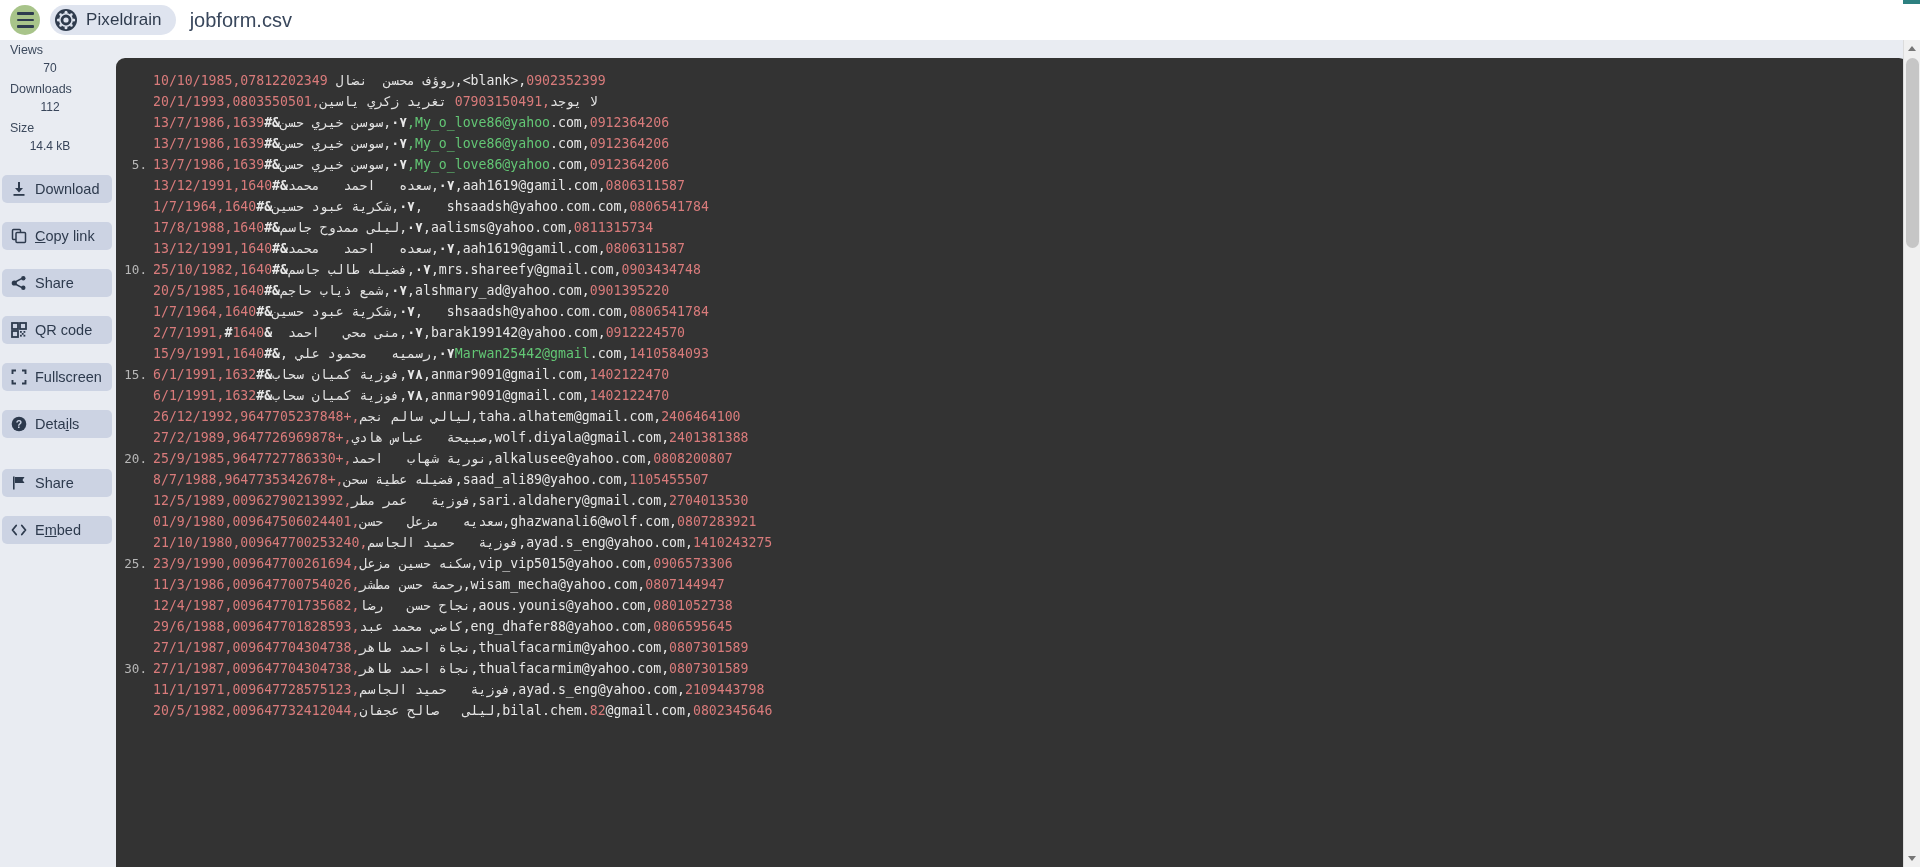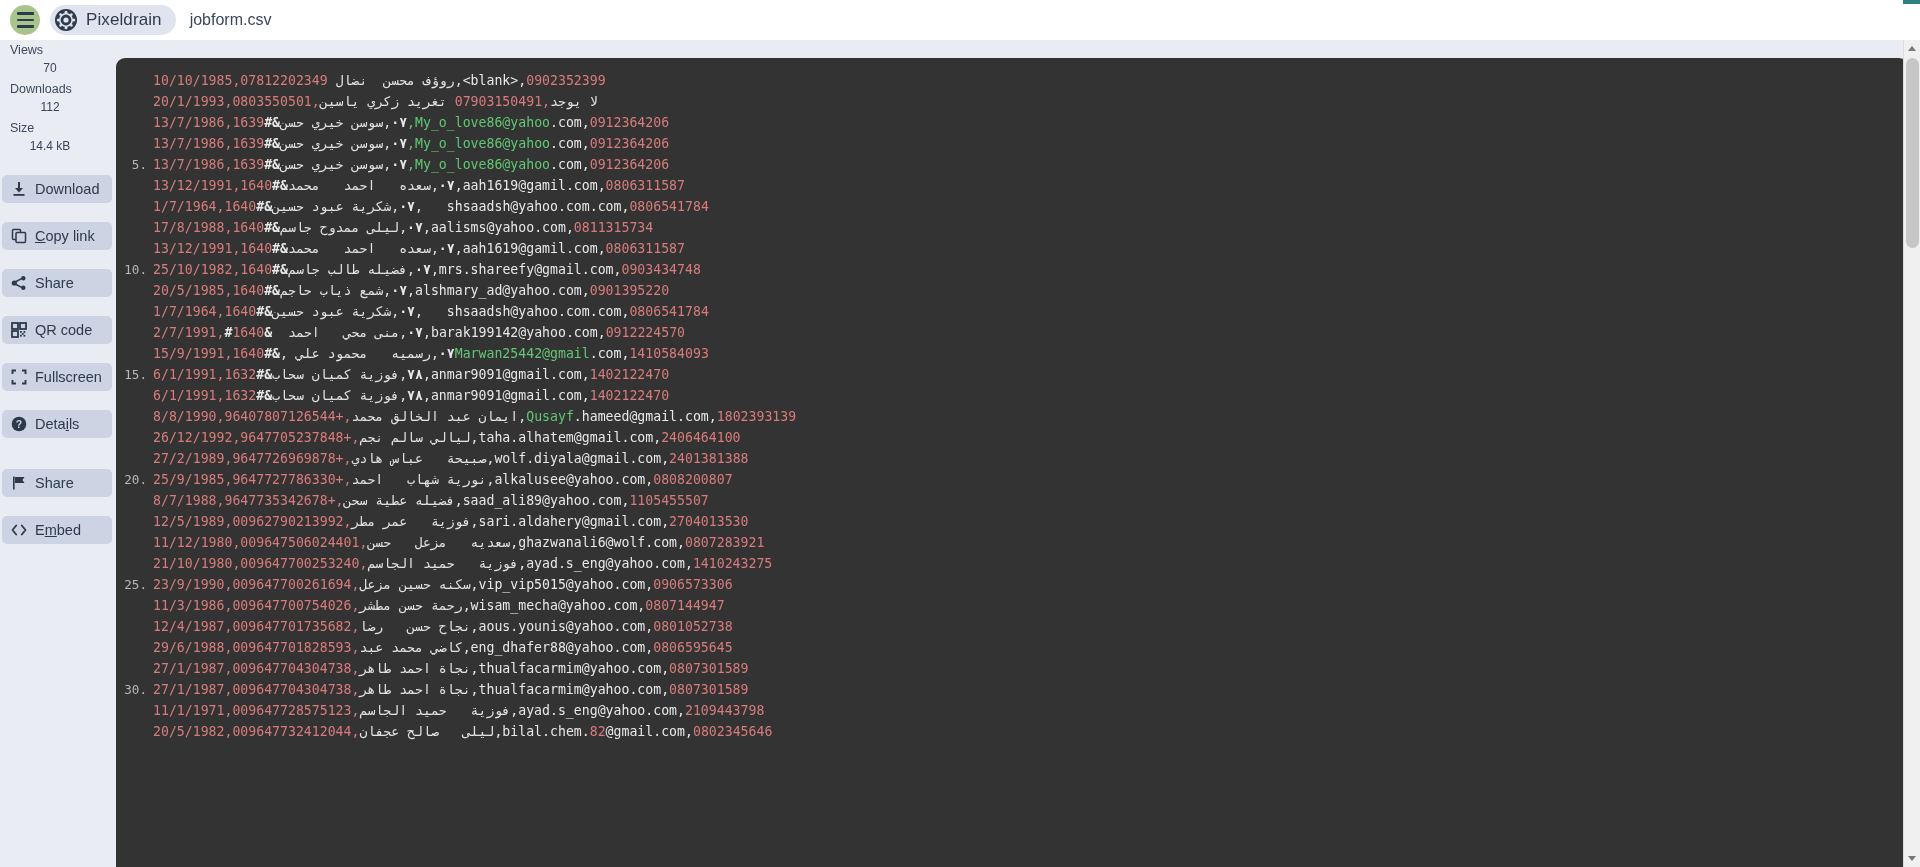--- a/index.html
+++ b/index.html
@@ -66,21 +66,21 @@
     flex: none;
   }
   .brand-text {
     font-size: 17px;
     color: #2f3b4d;
     letter-spacing: 0.1px;
     white-space: nowrap;
   }
   .filename {
     margin-left: 14px;
-    font-size: 16px;
+    font-size: 20px;
     color: #39475c;
     white-space: nowrap;
   }
 
   
   .body-row {
     flex: 1;
     display: flex;
     min-height: 0;
     position: relative;
@@ -388,27 +388,26 @@
             <div class="code-line"><span class="ln"></span><span class="ltext"><span class="tok-num">1/7/1964,1640</span><span class="tok-sym">#&amp;٠٧</span><span class="tok-ar">,شكرية عبود حسين</span><span class="tok-plain">,   shsaadsh@yahoo.com.com,</span><span class="tok-num">0806541784</span></span></div>
             <div class="code-line"><span class="ln"></span><span class="ltext"><span class="tok-num">17/8/1988,1640</span><span class="tok-sym">#&amp;٠٧</span><span class="tok-ar">,ليلى ممدوح جاسم</span><span class="tok-plain">,aalisms@yahoo.com,</span><span class="tok-num">0811315734</span></span></div>
             <div class="code-line"><span class="ln"></span><span class="ltext"><span class="tok-num">13/12/1991,1640</span><span class="tok-sym">#&amp;٠٧</span><span class="tok-ar">,سعده   احمد   محمد</span><span class="tok-plain">,aah1619@gamil.com,</span><span class="tok-num">0806311587</span></span></div>
             <div class="code-line"><span class="ln">10.</span><span class="ltext"><span class="tok-num">25/10/1982,1640</span><span class="tok-sym">#&amp;٠٧</span><span class="tok-ar">,فضيله طالب جاسم</span><span class="tok-plain">,mrs.shareefy@gmail.com,</span><span class="tok-num">0903434748</span></span></div>
             <div class="code-line"><span class="ln"></span><span class="ltext"><span class="tok-num">20/5/1985,1640</span><span class="tok-sym">#&amp;٠٧</span><span class="tok-ar">,شمع ذياب حاجم</span><span class="tok-plain">,alshmary_ad@yahoo.com,</span><span class="tok-num">0901395220</span></span></div>
             <div class="code-line"><span class="ln"></span><span class="ltext"><span class="tok-num">1/7/1964,1640</span><span class="tok-sym">#&amp;٠٧</span><span class="tok-ar">,شكرية عبود حسين</span><span class="tok-plain">,   shsaadsh@yahoo.com.com,</span><span class="tok-num">0806541784</span></span></div>
             <div class="code-line"><span class="ln"></span><span class="ltext"><span class="tok-num">2/7/1991,</span><span class="tok-sym">#</span><span class="tok-num">1640</span><span class="tok-sym">&amp;٠٧</span><span class="tok-ar">,منى محي   احمد  </span><span class="tok-plain">,barak199142@yahoo.com,</span><span class="tok-num">0912224570</span></span></div>
             <div class="code-line"><span class="ln"></span><span class="ltext"><span class="tok-num">15/9/1991,1640</span><span class="tok-sym">#&amp;٠٧</span><span class="tok-ar">,رسميه   محمود علي ,</span><span class="tok-green">Marwan25442@gmail</span><span class="tok-plain">.com,</span><span class="tok-num">1410584093</span></span></div>
             <div class="code-line"><span class="ln">15.</span><span class="ltext"><span class="tok-num">6/1/1991,1632</span><span class="tok-sym">#&amp;٧٨</span><span class="tok-ar">,فوزية كميان سحاب</span><span class="tok-plain">,anmar9091@gmail.com,</span><span class="tok-num">1402122470</span></span></div>
             <div class="code-line"><span class="ln"></span><span class="ltext"><span class="tok-num">6/1/1991,1632</span><span class="tok-sym">#&amp;٧٨</span><span class="tok-ar">,فوزية كميان سحاب</span><span class="tok-plain">,anmar9091@gmail.com,</span><span class="tok-num">1402122470</span></span></div>
-            <div class="code-line"><span class="ln"></span><span class="ltext"><span class="tok-num">8/8/1990,96407807126544+,</span><span class="tok-ar">ايمان عبد الخالق محمد</span><span class="tok-plain">,</span><span class="tok-green">Qusayf</span><span class="tok-plain">.hameed@gmail.com,</span><span class="tok-num">1802393139</span></span></div>
             <div class="code-line"><span class="ln"></span><span class="ltext"><span class="tok-num">26/12/1992,9647705237848+,</span><span class="tok-ar">ليالي سالم نجم</span><span class="tok-plain">,taha.alhatem@gmail.com,</span><span class="tok-num">2406464100</span></span></div>
             <div class="code-line"><span class="ln"></span><span class="ltext"><span class="tok-num">27/2/1989,9647726969878+,</span><span class="tok-ar">صبيحة   عباس هادي</span><span class="tok-plain">,wolf.diyala@gmail.com,</span><span class="tok-num">2401381388</span></span></div>
             <div class="code-line"><span class="ln">20.</span><span class="ltext"><span class="tok-num">25/9/1985,9647727786330+,</span><span class="tok-ar">نورية شهاب   احمد</span><span class="tok-plain">,alkalusee@yahoo.com,</span><span class="tok-num">0808200807</span></span></div>
             <div class="code-line"><span class="ln"></span><span class="ltext"><span class="tok-num">8/7/1988,9647735342678+,</span><span class="tok-ar">فضيله عطية سحن</span><span class="tok-plain">,saad_ali89@yahoo.com,</span><span class="tok-num">1105455507</span></span></div>
             <div class="code-line"><span class="ln"></span><span class="ltext"><span class="tok-num">12/5/1989,00962790213992,</span><span class="tok-ar">فوزية   عمر مطر</span><span class="tok-plain">,sari.aldahery@gmail.com,</span><span class="tok-num">2704013530</span></span></div>
-            <div class="code-line"><span class="ln"></span><span class="ltext"><span class="tok-num">11/12/1980,009647506024401,</span><span class="tok-ar">سعديه   مزعل   حسن</span><span class="tok-plain">,ghazwanali6@wolf.com,</span><span class="tok-num">0807283921</span></span></div>
+            <div class="code-line"><span class="ln"></span><span class="ltext"><span class="tok-num">01/9/1980,009647506024401,</span><span class="tok-ar">سعديه   مزعل   حسن</span><span class="tok-plain">,ghazwanali6@wolf.com,</span><span class="tok-num">0807283921</span></span></div>
             <div class="code-line"><span class="ln"></span><span class="ltext"><span class="tok-num">21/10/1980,009647700253240,</span><span class="tok-ar">فوزية   حميد الجاسم</span><span class="tok-plain">,ayad.s_eng@yahoo.com,</span><span class="tok-num">1410243275</span></span></div>
             <div class="code-line"><span class="ln">25.</span><span class="ltext"><span class="tok-num">23/9/1990,009647700261694,</span><span class="tok-ar">سكنه حسين مزعل</span><span class="tok-plain">,vip_vip5015@yahoo.com,</span><span class="tok-num">0906573306</span></span></div>
             <div class="code-line"><span class="ln"></span><span class="ltext"><span class="tok-num">11/3/1986,009647700754026,</span><span class="tok-ar">رحمة حسن مطشر</span><span class="tok-plain">,wisam_mecha@yahoo.com,</span><span class="tok-num">0807144947</span></span></div>
             <div class="code-line"><span class="ln"></span><span class="ltext"><span class="tok-num">12/4/1987,009647701735682,</span><span class="tok-ar">نجاح حسن   رضا</span><span class="tok-plain">,aous.younis@yahoo.com,</span><span class="tok-num">0801052738</span></span></div>
             <div class="code-line"><span class="ln"></span><span class="ltext"><span class="tok-num">29/6/1988,009647701828593,</span><span class="tok-ar">كاضي محمد عبد</span><span class="tok-plain">,eng_dhafer88@yahoo.com,</span><span class="tok-num">0806595645</span></span></div>
             <div class="code-line"><span class="ln"></span><span class="ltext"><span class="tok-num">27/1/1987,009647704304738,</span><span class="tok-ar">نجاة احمد طاهر</span><span class="tok-plain">,thualfacarmim@yahoo.com,</span><span class="tok-num">0807301589</span></span></div>
             <div class="code-line"><span class="ln">30.</span><span class="ltext"><span class="tok-num">27/1/1987,009647704304738,</span><span class="tok-ar">نجاة احمد طاهر</span><span class="tok-plain">,thualfacarmim@yahoo.com,</span><span class="tok-num">0807301589</span></span></div>
             <div class="code-line"><span class="ln"></span><span class="ltext"><span class="tok-num">11/1/1971,009647728575123,</span><span class="tok-ar">فوزية   حميد الجاسم</span><span class="tok-plain">,ayad.s_eng@yahoo.com,</span><span class="tok-num">2109443798</span></span></div>
             <div class="code-line"><span class="ln"></span><span class="ltext"><span class="tok-num">20/5/1982,009647732412044,</span><span class="tok-ar">ليلى   صالح عجفان</span><span class="tok-plain">,bilal.chem.</span><span class="tok-num">82</span><span class="tok-plain">@gmail.com,</span><span class="tok-num">0802345646</span></span></div>
           </div>

